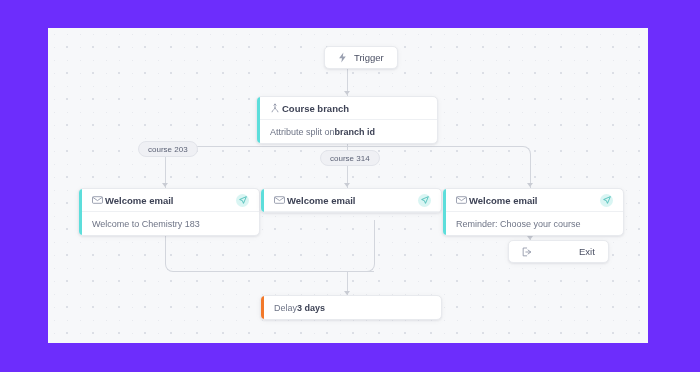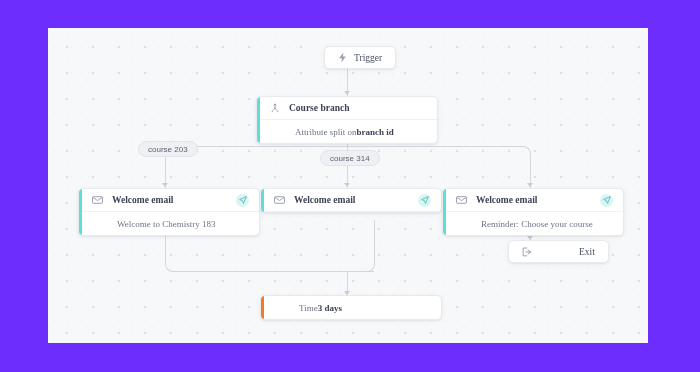--- a/index.html
+++ b/index.html
@@ -60,21 +60,20 @@
   }
 
   
   .node {
     position: absolute;
     background: #ffffff;
     border: 1px solid #e8eaee;
     border-radius: 5px;
     box-shadow: 0 1px 2px rgba(29,33,51,0.07), 0 1px 6px rgba(29,33,51,0.04);
     box-sizing: border-box;
-    font-family: Liberation Serif, serif;
   }
 
   
   .pill-node {
     display: flex;
     align-items: center;
     gap: 7px;
     padding: 0 13px;
     height: 23px;
     font-size: 9.5px;
@@ -93,31 +92,30 @@
     width: 3px;
   }
   .card .row {
     display: flex;
     align-items: center;
     padding: 0 10px 0 13px;
     box-sizing: border-box;
   }
   .card .row-title {
     height: 23px;
-    gap: 9px;
+    gap: 2px;
     font-size: 9.5px;
     color: #3d4255;
     font-weight: bold;
     border-bottom: 1px solid #eef0f3;
   }
   .card .row-sub {
     height: 23px;
     font-size: 9px;
     color: #6e7486;
-    margin-left: 25px;
   }
   .card .row-sub b { color: #3d4255; font-weight: bold; }
   .card .spacer { flex: 1; }
 
   .title-icon { display: flex; align-items: center; color: #8c92a4; }
 
   
   .send-badge {
     width: 13px; height: 13px;
     border-radius: 50%;
@@ -293,18 +291,18 @@
         <path d="M7.2 3.6 L10.6 6 L7.2 8.4"></path>
         <path d="M10.2 6 H4.6"></path>
       </svg>
     </span>
     <span>Exit</span>
   </div>
 
   <div class="node card" style="left:212px; top:267px;">
     <div class="accent" style="background:#f2792b;"></div>
     <div class="row row-sub">
-      <span>Time </span>
+      <span>Delay </span>
         <b>3 days</b>
     </div>
   </div>
 
 </div>
 
 </body></html>

